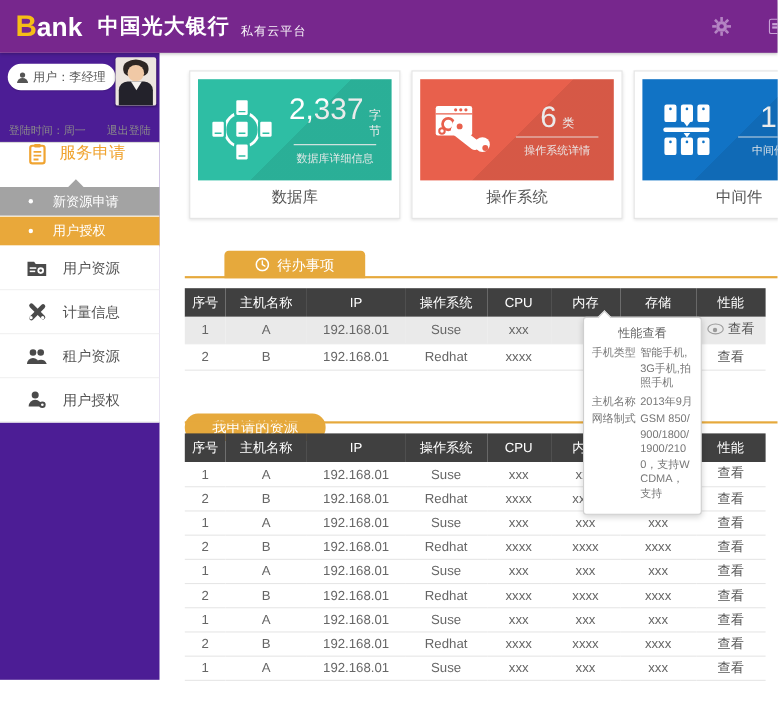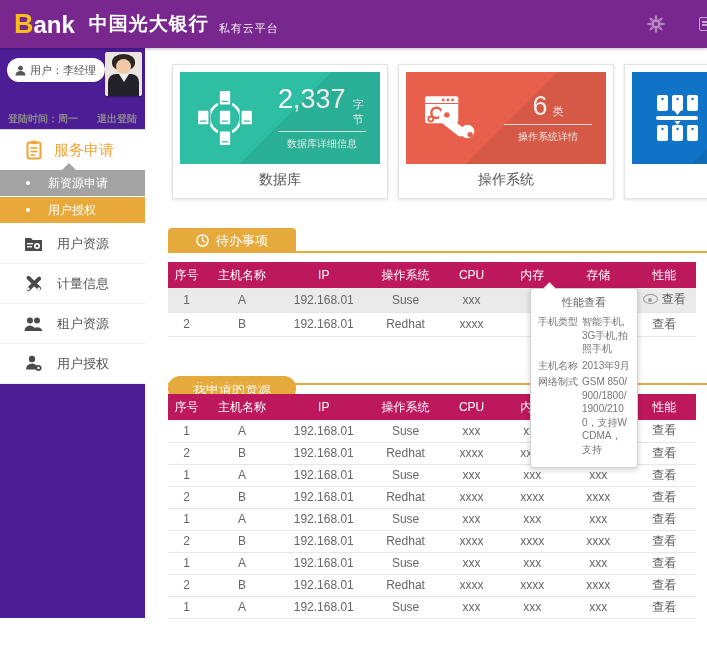--- a/index.html
+++ b/index.html
@@ -22,54 +22,54 @@
   .sidebar { position:absolute; left:0; top:48px; width:145px; height:570px; background:#4c1d95; z-index:20; }
   .user-row { position:relative; height:60px; }
   .user-pill { position:absolute; left:7px; top:10px; width:98px; height:24px; background:#fff; border-radius:12px;
                display:flex; align-items:center; padding:0 8px; font-size:11px; color:#555; box-shadow:0 1px 1px rgba(0,0,0,.12); }
   .user-pill svg { margin-right:4px; flex:none; }
   .avatar { position:absolute; right:3px; top:4px; width:37px; height:44px; background:#ece5df; box-shadow:0 1px 2px rgba(0,0,0,.35); overflow:hidden; border-radius:2px; }
   .av-hair { position:absolute; left:7px; top:2px; width:23px; height:16px; background:#2d2623; border-radius:50% 50% 40% 40%; }
   .av-face { position:absolute; left:11px; top:7px; width:15px; height:15px; background:#f0c9a6; border-radius:50%; }
   .av-body { position:absolute; left:3px; top:22px; width:31px; height:22px; background:#23222b; border-radius:8px 8px 0 0; }
   .av-collar { position:absolute; left:14px; top:22px; width:0; height:0; border-left:5px solid transparent; border-right:5px solid transparent; border-top:8px solid #f5f2ef; }
-  .login-row { display:flex; justify-content:space-between; padding:0 8px 0 8px; font-size:10px; color:#8a8a8a; height:22px; align-items:center; border-bottom:1px solid #d8d8d8;font-weight:bold; }
+  .login-row { display:flex; justify-content:space-between; padding:0 8px 0 8px; font-size:10px; color:#8a8a8a; height:22px; align-items:center; border-bottom:1px solid #d8d8d8; }
   .logout { cursor:pointer; }
   .menu-panel { background:#fff; }
-  .svc-head { height:40px; display:flex; align-items:center; padding-left:26px; color:#F0A431; font-size:15px; cursor:pointer; }
+  .svc-head { height:40px; display:flex; align-items:flex-start; padding-left:26px; color:#F0A431; font-size:15px; cursor:pointer; }
   .svc-head svg { margin-right:10px; }
   .submenu { position:relative; }
   .notch { position:absolute; top:-7px; left:62px; width:0; height:0; border-left:7px solid transparent; border-right:7px solid transparent; border-bottom:7px solid #A3A3A3; }
   .sub-item { height:26px; display:flex; align-items:center; background:#A3A3A3; color:#fff; font-size:12px; padding-left:26px; cursor:pointer; margin-bottom:1px;text-align:center; }
   .sub-item .dot { width:4px; height:4px; border-radius:50%; background:#fff; margin-right:18px; }
   .sub-item.active { background:#E9A83A; }
   .side-item { height:40px; display:flex; align-items:center; padding-left:24px; font-size:13px; color:#555; border-bottom:1px solid #EDEDED; cursor:pointer; background:#fff; }
   .side-item svg { margin-right:14px; flex:none; }
 
   
   .main { position:absolute; left:145px; top:48px; width:562px; height:600px; background:#fff; }
 
   .cards { position:absolute; left:27px; top:16px; display:flex; gap:10px; }
-  .card { width:216px; background:#fff; border:1px solid #E3E3E3; box-shadow:0 1px 3px rgba(0,0,0,.12); padding:7px; cursor:pointer; }
+  .card { width:192px; background:#fff; border:1px solid #E3E3E3; box-shadow:0 1px 3px rgba(0,0,0,.12); padding:7px; cursor:pointer; }
   .card-box { height:92px; position:relative; display:flex; align-items:center; overflow:hidden; }
   .card-box::after { content:''; position:absolute; inset:0; background:linear-gradient(135deg, rgba(0,0,0,0) 52%, rgba(0,0,0,.08) 52%); pointer-events:none; }
   .card-ico { width:45%; display:flex; justify-content:center; }
   .card-num { width:55%; text-align:center; color:#fff; padding-right:6px; }
   .val-line { display:flex; align-items:baseline; justify-content:center; gap:5px; border-bottom:1px solid rgba(255,255,255,.85); padding-bottom:4px; margin:0 8px 5px; }
   .val { font-size:27px; font-weight:300; line-height:1; }
   .unit { font-size:11px; }
   .card-sub { font-size:10px; opacity:.95; }
   .card-label { text-align:center; font-size:14px; color:#555; padding:7px 0 2px; }
 
   .section-tab { position:absolute; left:23px; height:25px; background:#E6A93C; border-radius:4px 4px 0 0; color:#fff;
                  font-size:13px; display:flex; align-items:center; justify-content:center; width:128px; gap:7px; cursor:pointer; }
   .gold-line { position:absolute; left:23px; right:0; height:2px; background:#E6A93C; }
 
   table.grid { position:absolute; left:23px; width:528px; border-collapse:collapse; table-layout:fixed; font-size:12px; color:#666; }
-  table.grid th { background:#be185d; color:#fff; font-weight:normal; font-size:12px; height:26px; }
+  table.grid th { background:#404040; color:#fff; font-weight:normal; font-size:12px; height:26px; }
   table.grid td { height:24px; text-align:center; border-bottom:1px solid #E6E6E6; }
   table.grid tr.hl td { background:#EAEAEA; }
   #applied-table td { height:22px; }
   .view-cell { cursor:pointer; color:#555; }
   .eye { display:inline-block; width:15px; height:10px; border:1px solid #9a9a9a; border-radius:50%; position:relative; margin-right:4px; vertical-align:-1px; }
   .eye::after { content:''; position:absolute; left:4.5px; top:2.5px; width:4px; height:4px; background:#9a9a9a; border-radius:50%; }
 
   
   .tooltip { position:absolute; left:385px; top:240px; width:108px; background:#fff; border:1px solid #CFCFCF;
              box-shadow:0 2px 6px rgba(0,0,0,.18); border-radius:3px; z-index:40; padding:6px 7px 8px; font-size:10px; color:#777; }
@@ -290,21 +290,21 @@
             <span class="val">12</span>
             <span class="unit"></span>
           </div>
           <div class="card-sub">中间件详情</div>
         </div>
       </div>
       <div class="card-label">中间件</div>
     </div>
   </div>
 
-  <div class="section-tab" style="top:180px;">
+  <div class="section-tab" style="top:180px;margin-left:36px;">
     <svg width="13" height="13" viewBox="0 0 14 14">
       <circle cx="7" cy="7" r="6" fill="none" stroke="#fff" stroke-width="1.6"></circle>
       <path d="M7 3.5 V7 L9.5 8.5" fill="none" stroke="#fff" stroke-width="1.4" stroke-linecap="round"></path>
     </svg>
     <span>待办事项</span>
   </div>
   <div class="gold-line" style="top:203px;"></div>
 
   <table class="grid" style="top:214px;">
     <colgroup>

